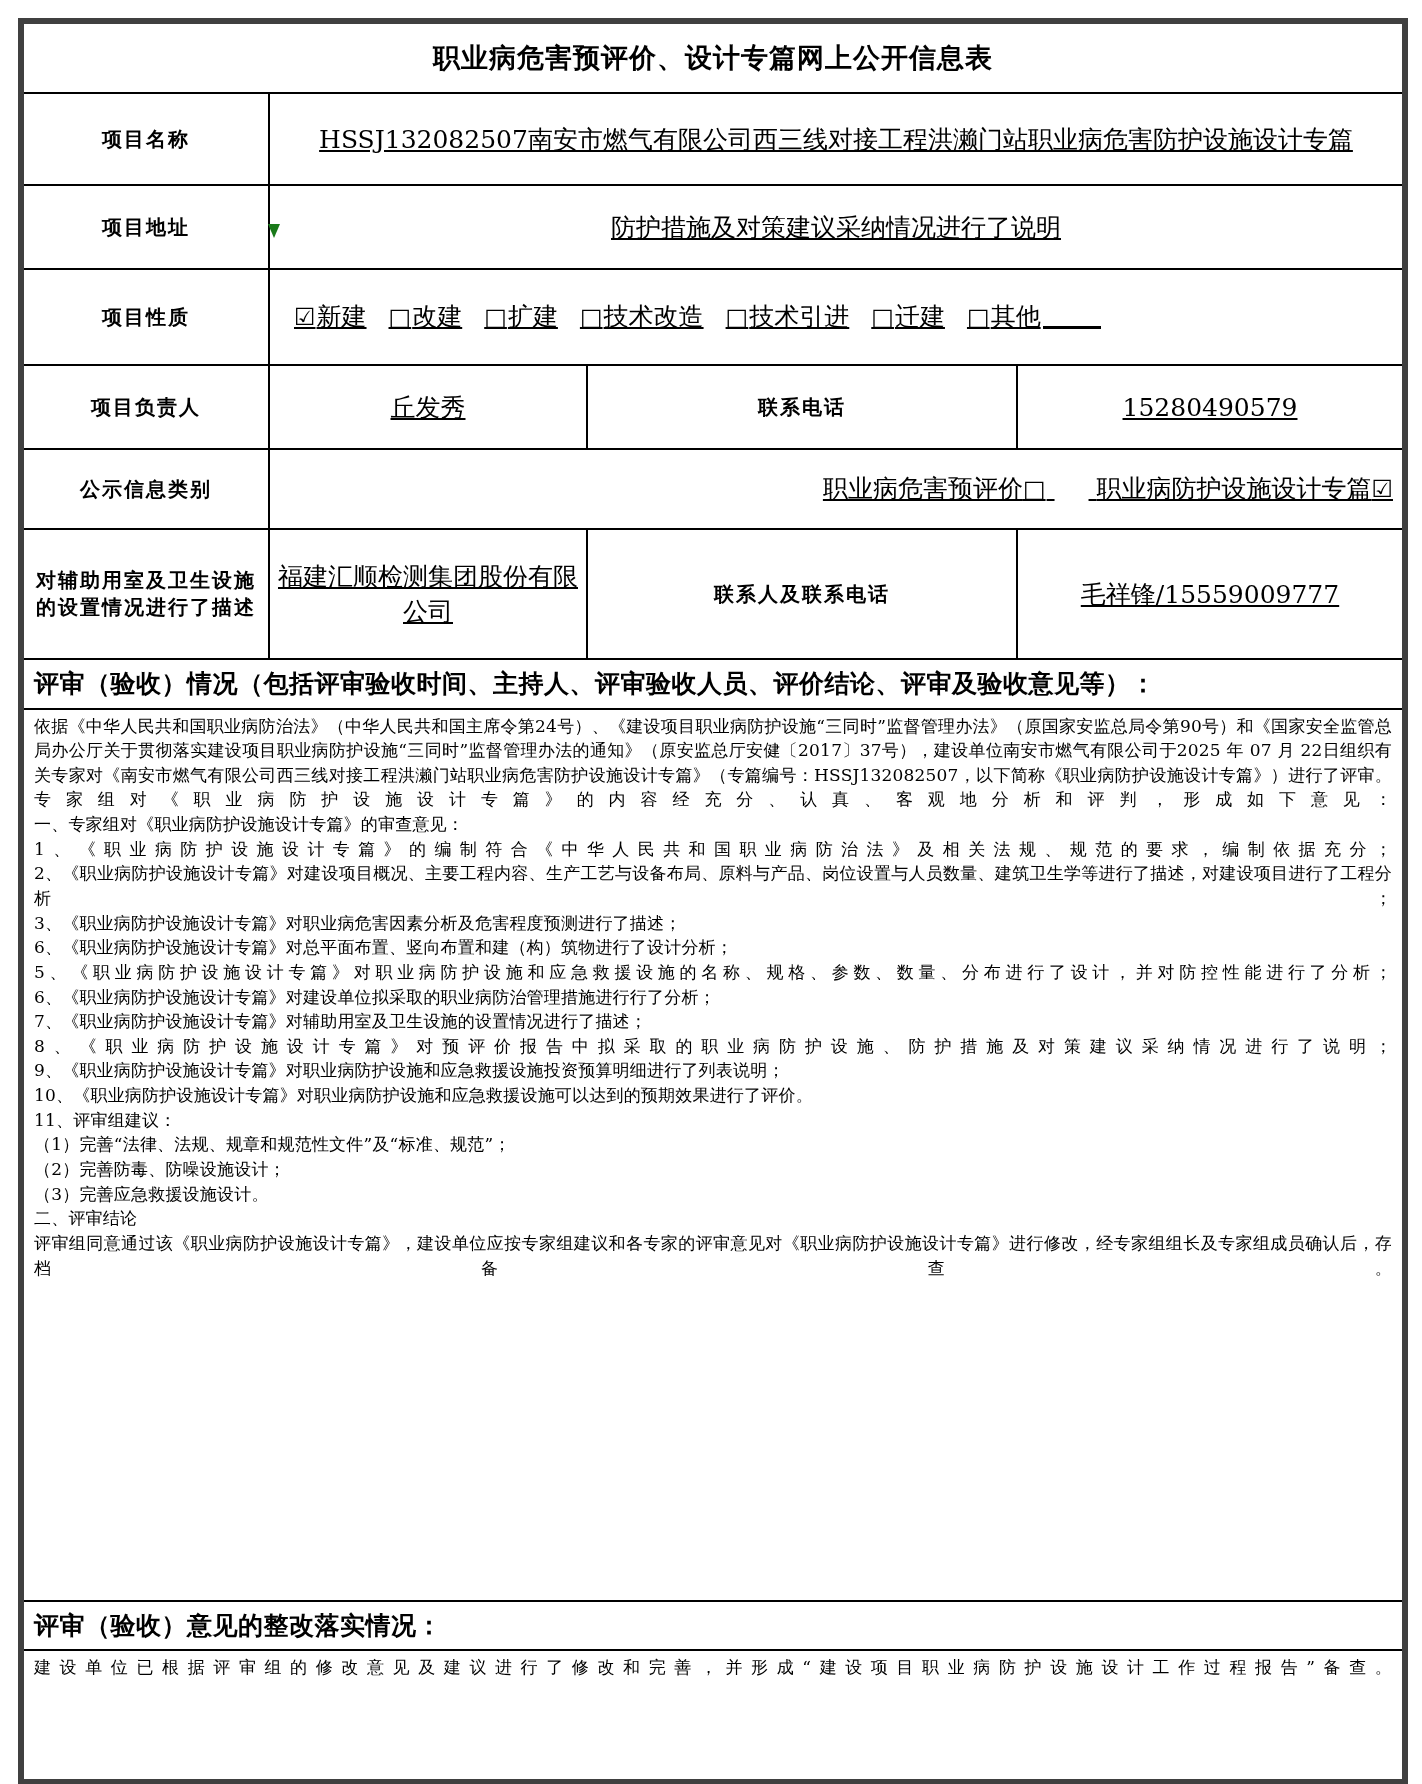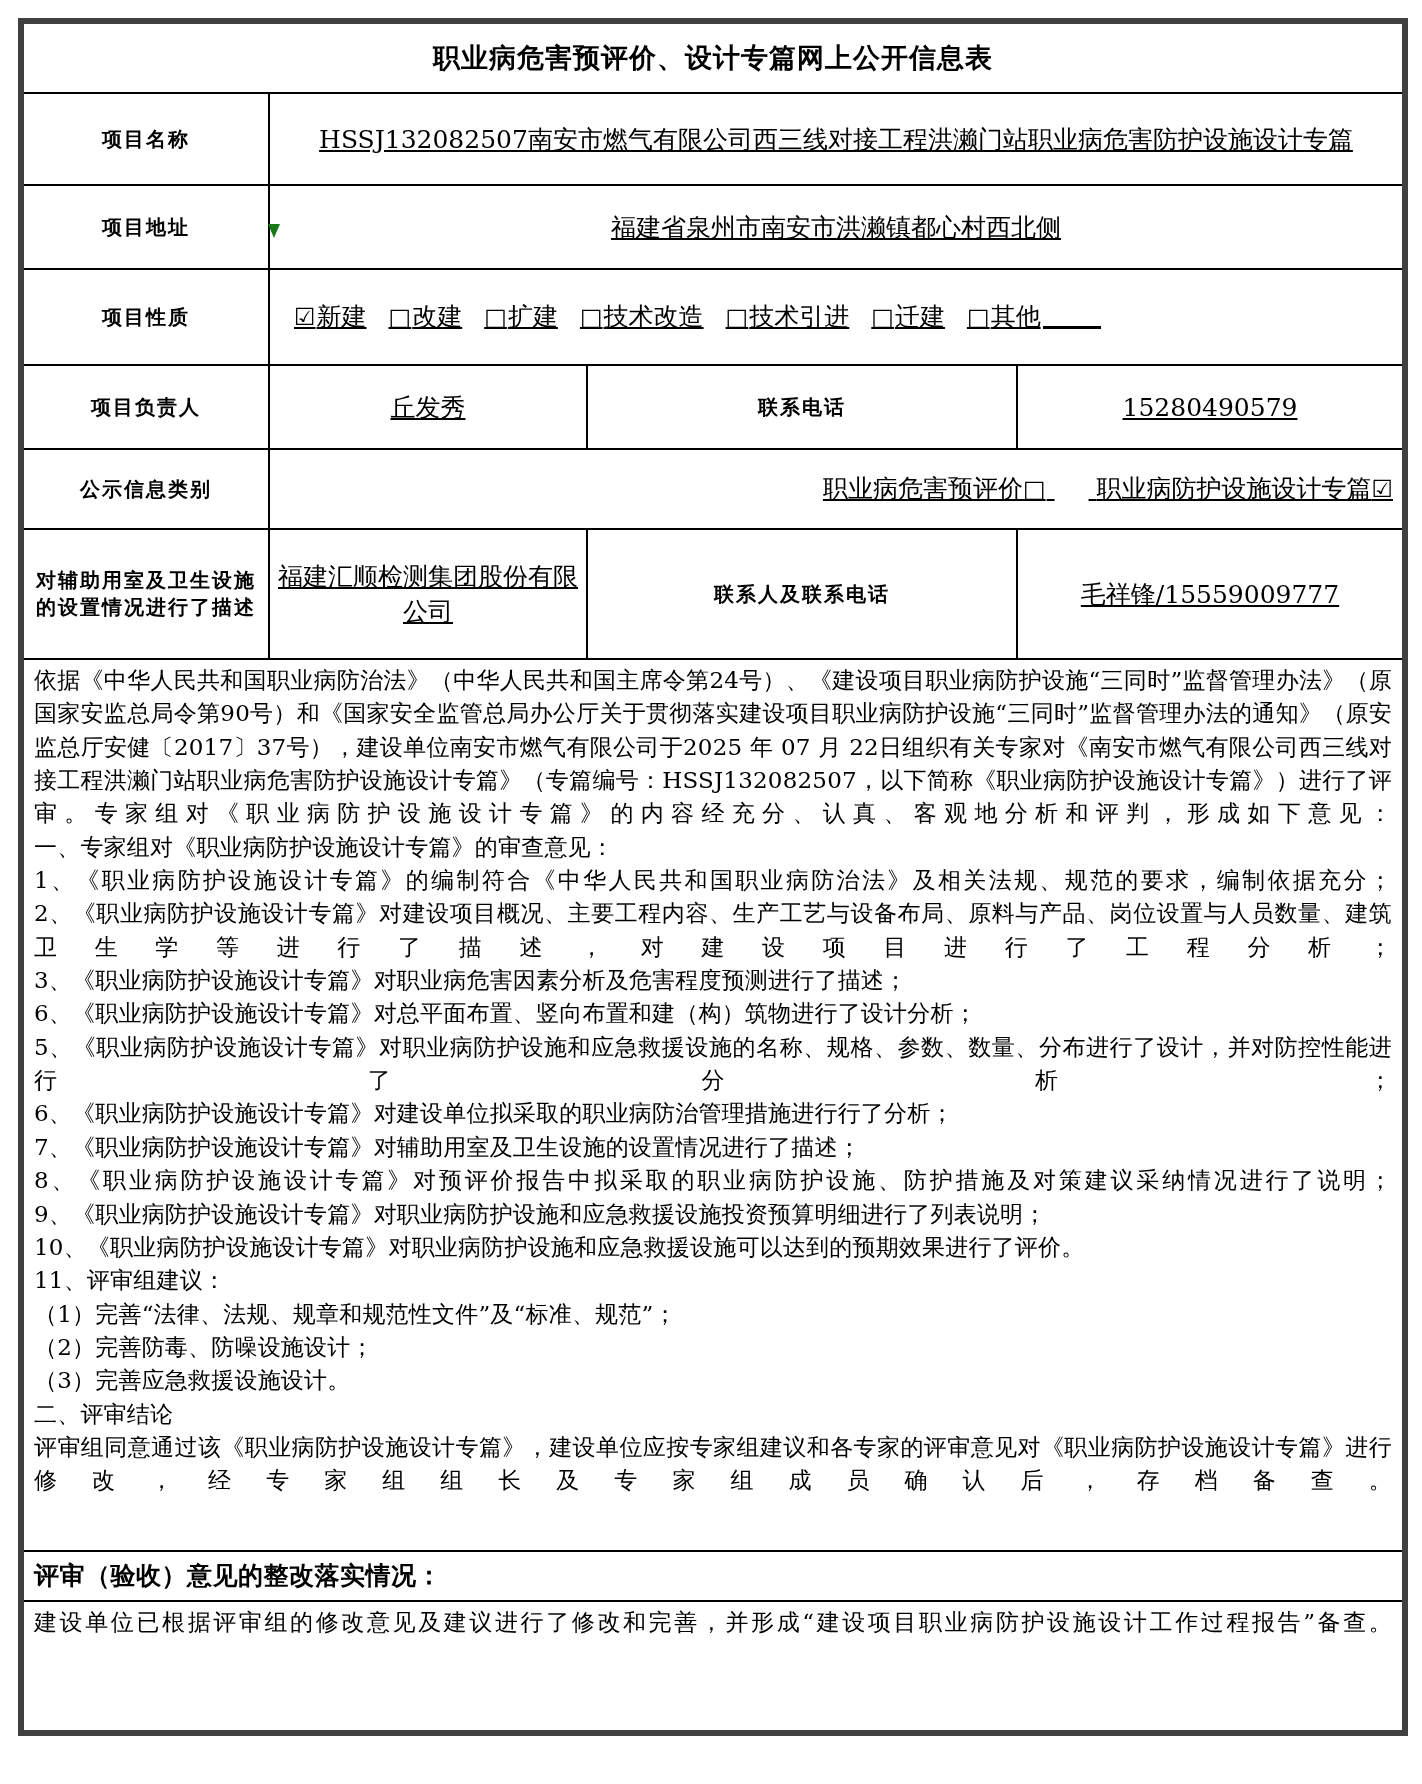--- a/index.html
+++ b/index.html
@@ -103,21 +103,21 @@
   .sec-head {
     text-align: left !important;
     font-size: 25px;
     font-weight: bold;
     line-height: 1.42;
     padding: 6px 8px 6px 10px !important;
     letter-spacing: 0.5px;
   }
   .sec-body {
     text-align: left !important;
-    font-size: 23px;
+    font-size: 17px;
     line-height: 1.45;
     padding: 4px 10px 6px 10px !important;
     letter-spacing: 0.2px;
   }
   .sec-body p {
     margin: 0;
     text-align: justify;
     text-justify: inter-ideograph;
     text-align-last: left;
   }
@@ -159,21 +159,21 @@
         <td colspan="4" class="title-cell">职业病危害预评价、设计专篇网上公开信息表</td>
       </tr>
 
       <tr class="row-name">
         <td class="lbl">项目名称</td>
         <td colspan="3" class="val">HSSJ132082507南安市燃气有限公司西三线对接工程洪濑门站职业病危害防护设施设计专篇</td>
       </tr>
 
       <tr class="row-addr">
         <td class="lbl">项目地址</td>
-        <td colspan="3" class="val">福建省泉州市南安市洪濑镇都心村西北侧</td>
+        <td colspan="3" class="val">防护措施及对策建议采纳情况进行了说明</td>
       </tr>
 
       <tr class="row-nature">
         <td class="lbl">项目性质</td>
         <td colspan="3" class="val">
           <div class="nature-line">
             <span class="nature-item"><span class="cbox">☑</span><span>新建</span></span>
             <span class="nature-item"><span class="cbox">□</span><span>改建</span></span>
             <span class="nature-item"><span class="cbox">□</span><span>扩建</span></span>
             <span class="nature-item"><span class="cbox">□</span><span>技术改造</span></span>
@@ -202,20 +202,23 @@
         </td>
       </tr>
 
       <tr class="row-unit">
         <td class="lbl">对辅助用室及卫生设施的设置情况进行了描述</td>
         <td class="val">福建汇顺检测集团股份有限公司</td>
         <td class="lbl">联系人及联系电话</td>
         <td class="val">毛祥锋/15559009777</td>
       </tr>
 
+      <tr>
+        <td colspan="4" class="sec-head">评审（验收）情况（包括评审验收时间、主持人、评审验收人员、评价结论、评审及验收意见等）：</td>
+      </tr>
 
       <tr>
         <td colspan="4" class="sec-body body-review">
           <p class="just">依据《中华人民共和国职业病防治法》（中华人民共和国主席令第24号）、《建设项目职业病防护设施“三同时”监督管理办法》（原国家安监总局令第90号）和《国家安全监管总局办公厅关于贯彻落实建设项目职业病防护设施“三同时”监督管理办法的通知》（原安监总厅安健〔2017〕37号），建设单位南安市燃气有限公司于2025 年 07 月 22日组织有关专家对《南安市燃气有限公司西三线对接工程洪濑门站职业病危害防护设施设计专篇》（专篇编号：HSSJ132082507，以下简称《职业病防护设施设计专篇》）进行了评审。专家组对《职业病防护设施设计专篇》的内容经充分、认真、客观地分析和评判，形成如下意见：</p>
           <p>一、专家组对《职业病防护设施设计专篇》的审查意见：</p>
           <p class="just">1、《职业病防护设施设计专篇》的编制符合《中华人民共和国职业病防治法》及相关法规、规范的要求，编制依据充分；</p>
           <p class="just">2、《职业病防护设施设计专篇》对建设项目概况、主要工程内容、生产工艺与设备布局、原料与产品、岗位设置与人员数量、建筑卫生学等进行了描述，对建设项目进行了工程分析；</p>
           <p>3、《职业病防护设施设计专篇》对职业病危害因素分析及危害程度预测进行了描述；</p>
           <p>6、《职业病防护设施设计专篇》对总平面布置、竖向布置和建（构）筑物进行了设计分析；</p>
           <p class="just">5、《职业病防护设施设计专篇》对职业病防护设施和应急救援设施的名称、规格、参数、数量、分布进行了设计，并对防控性能进行了分析；</p>

